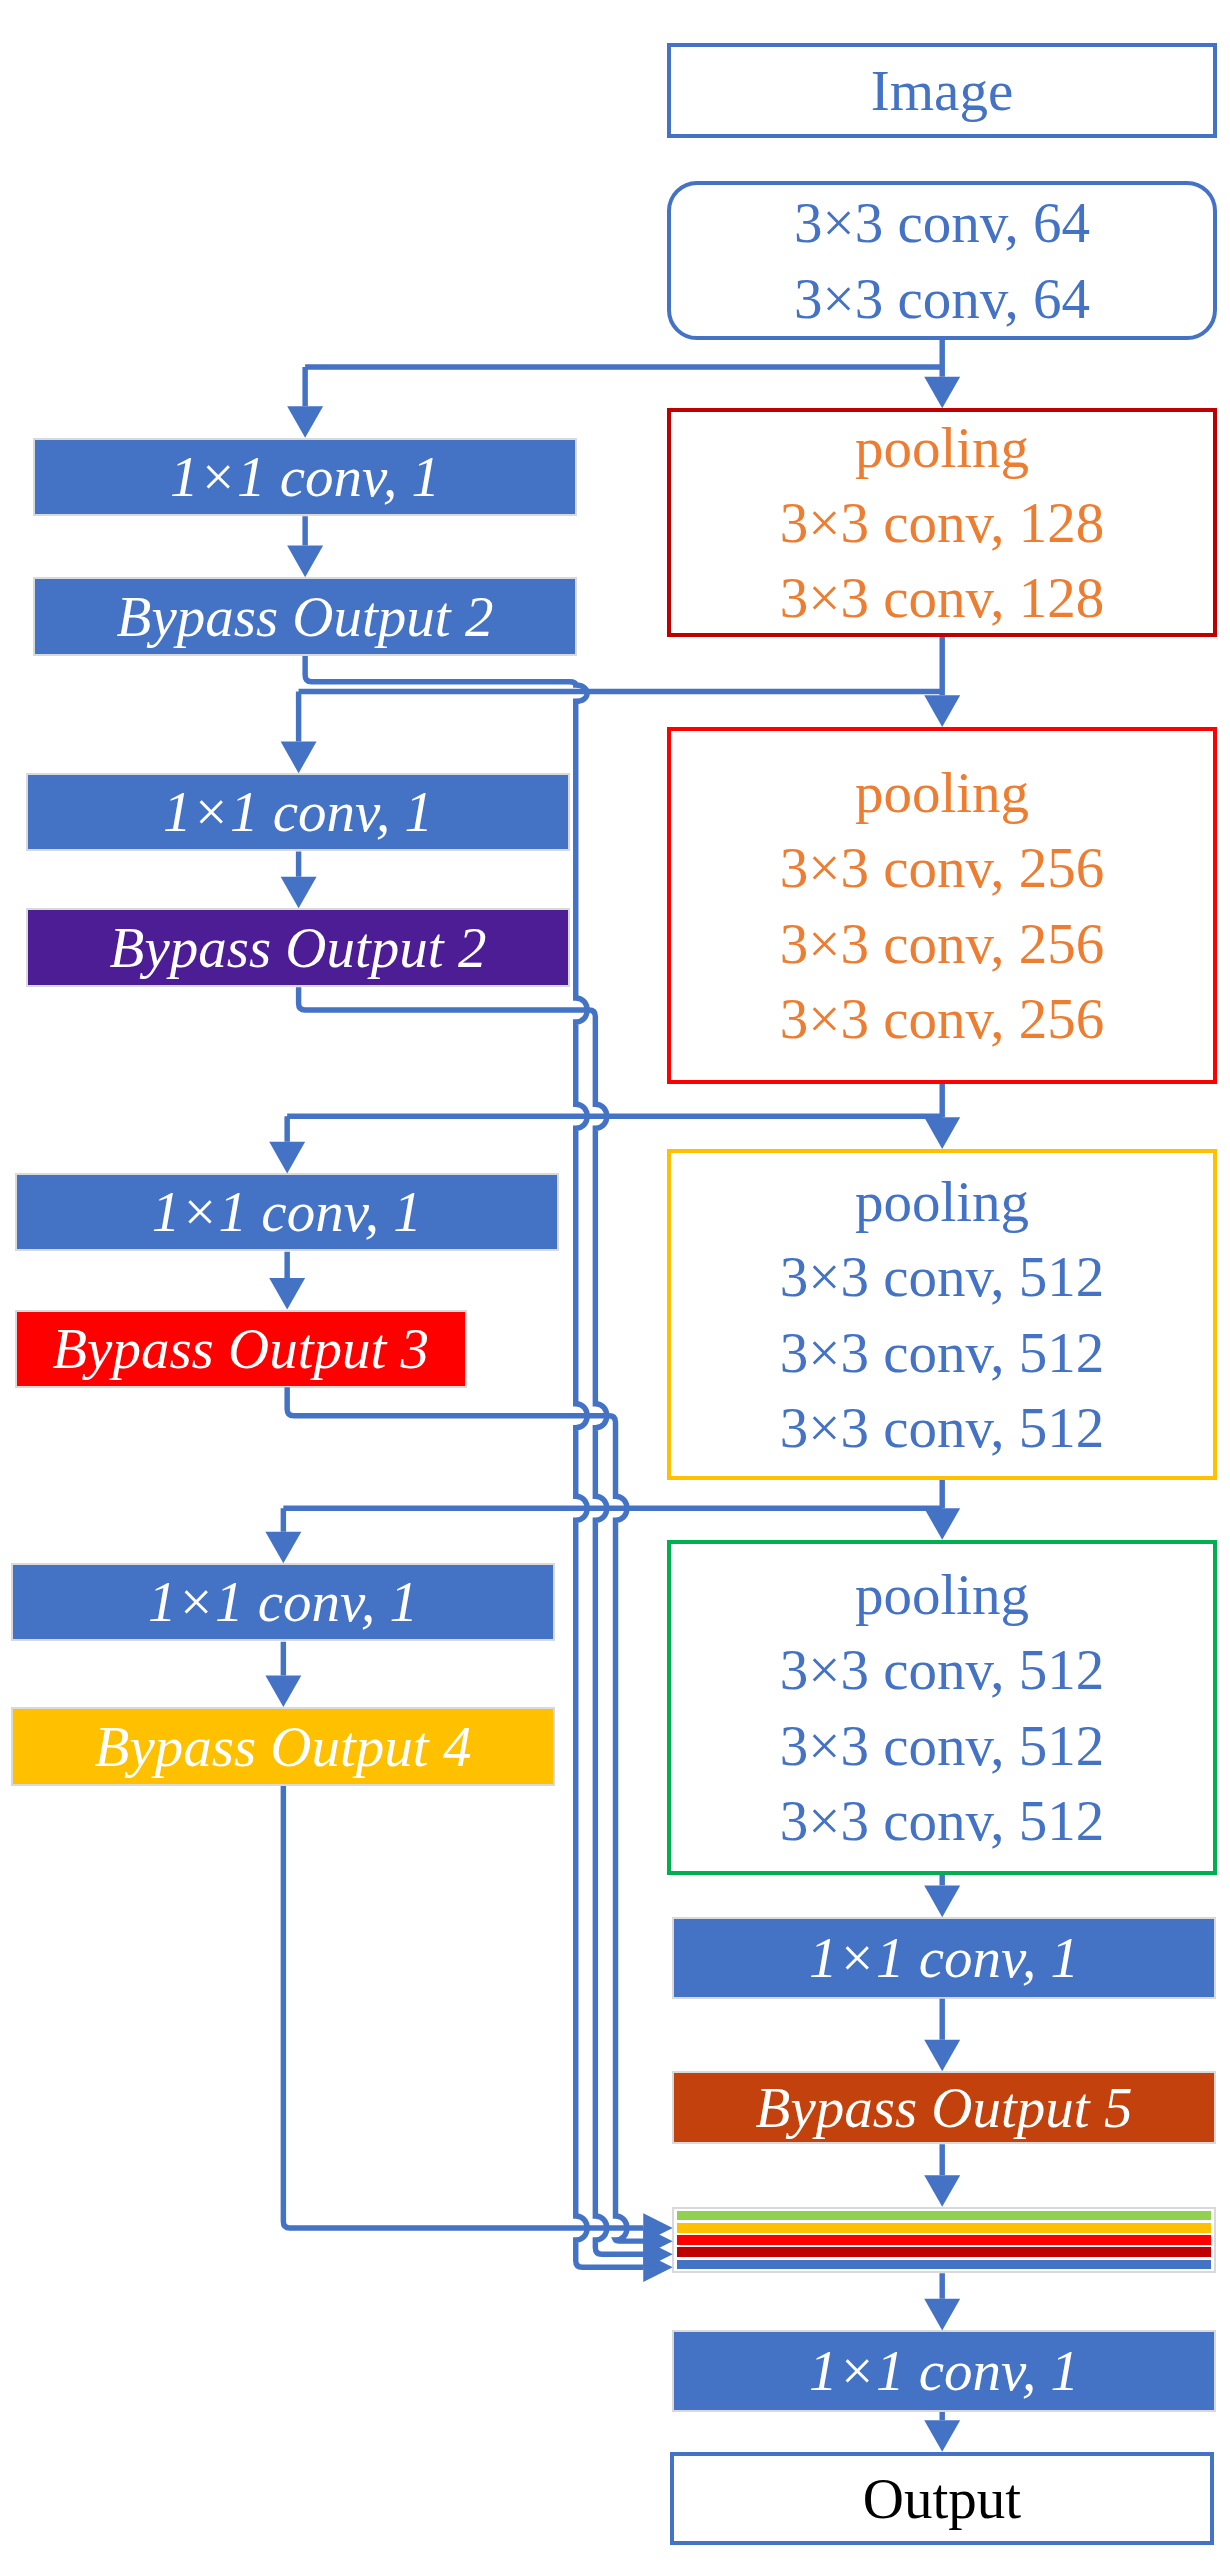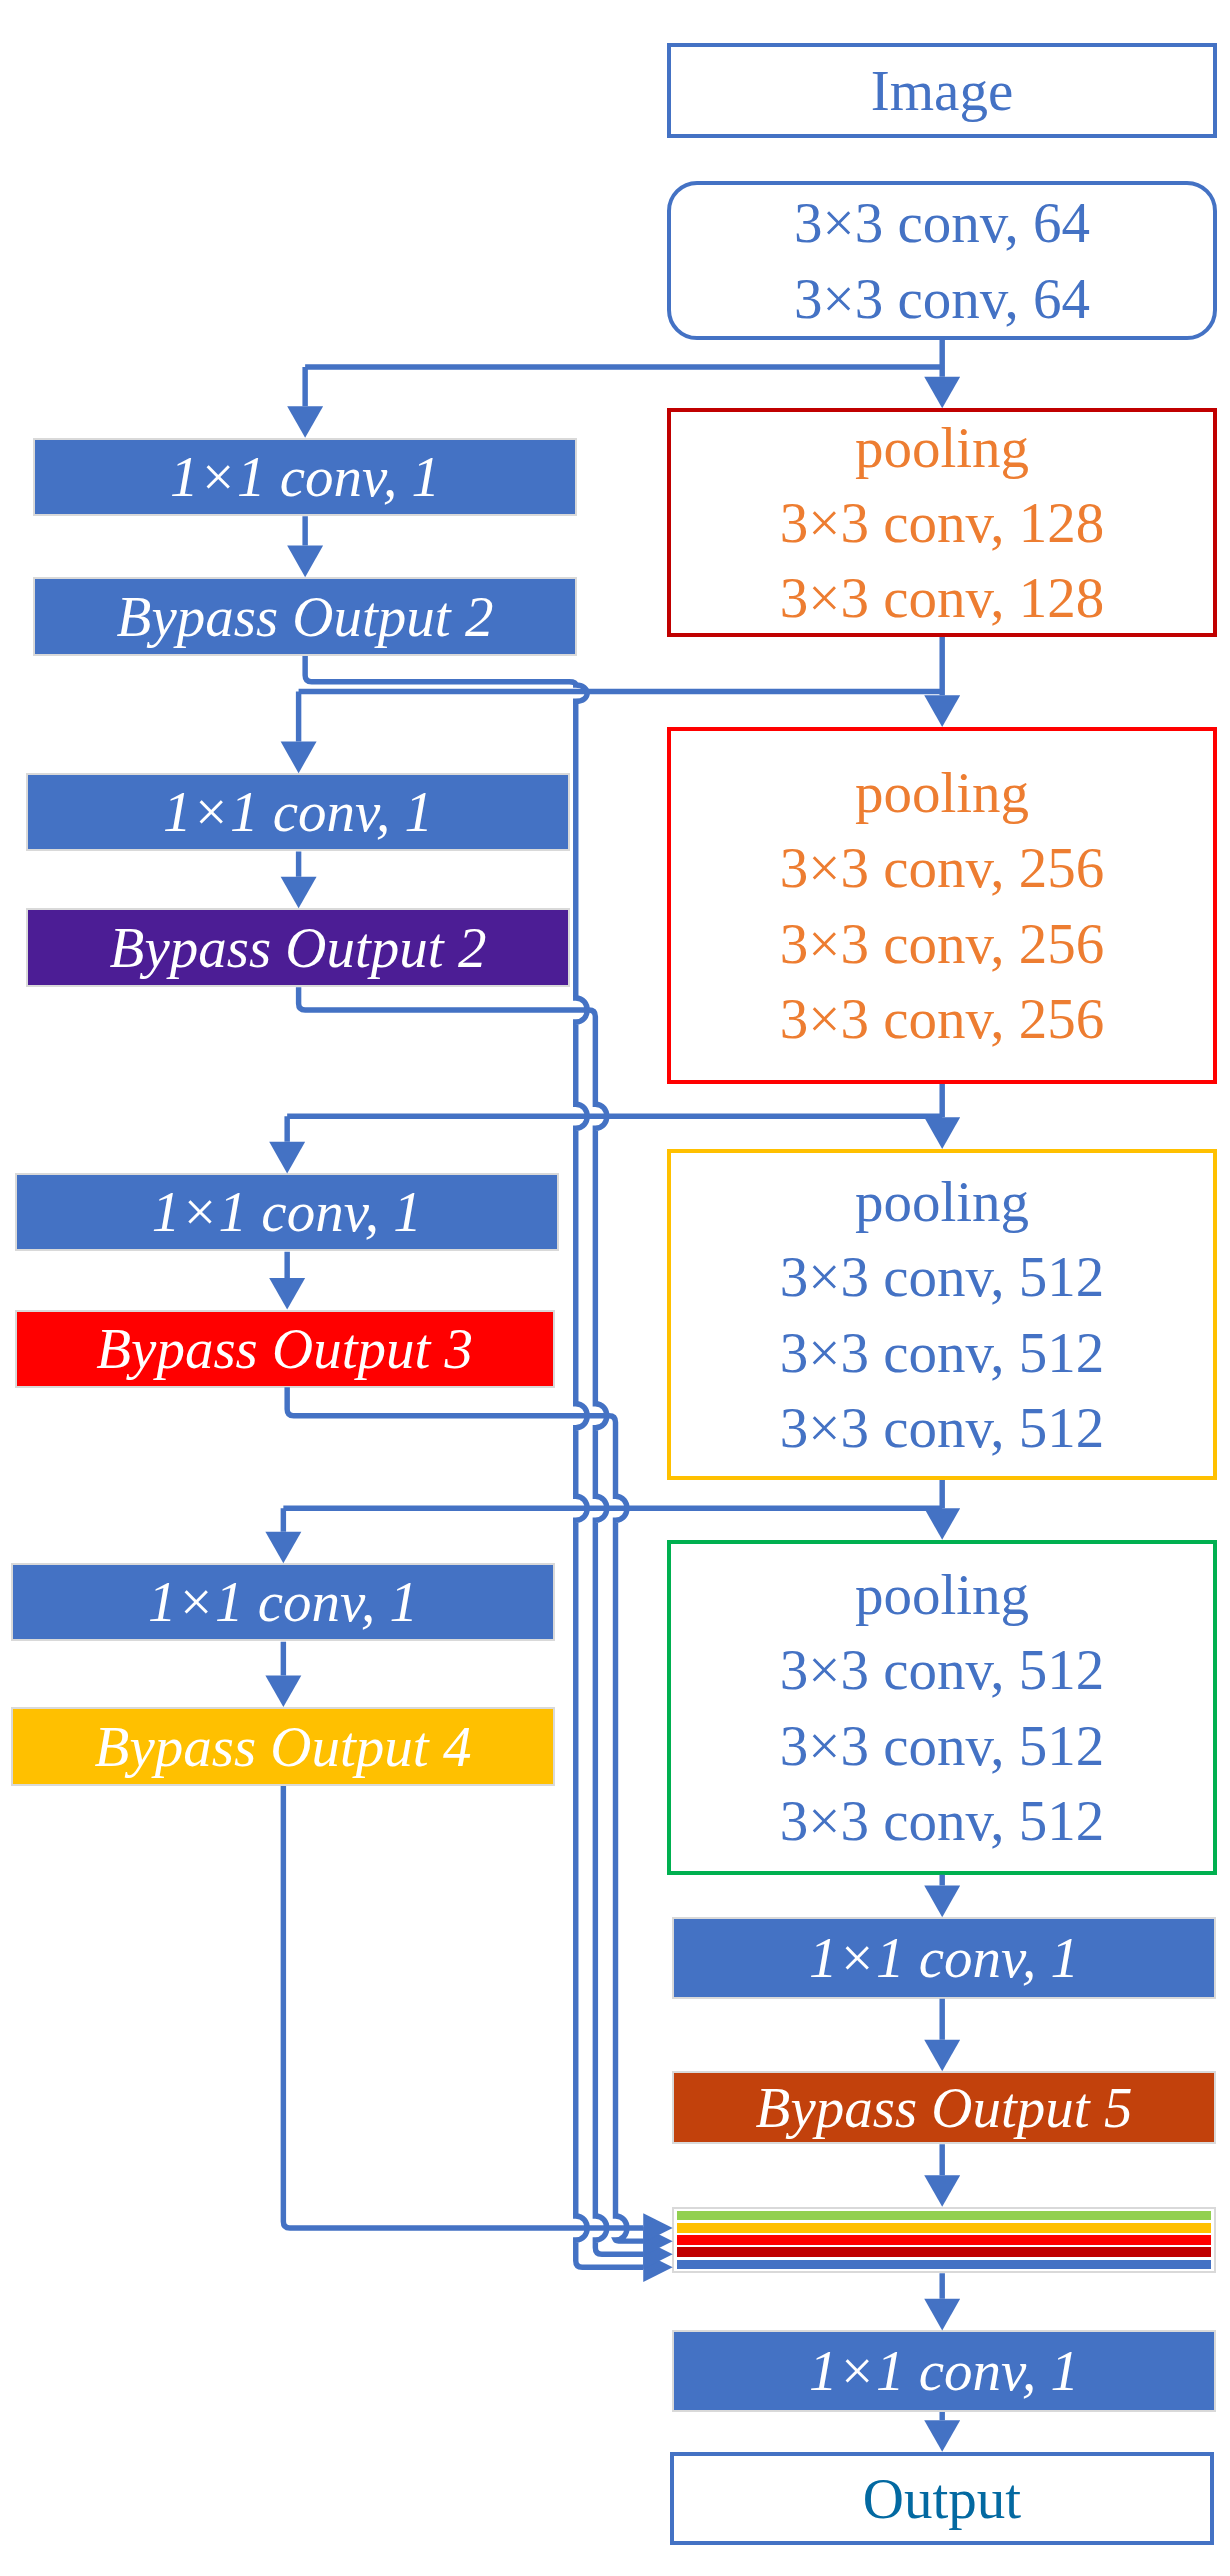--- a/index.html
+++ b/index.html
@@ -146,42 +146,42 @@
     <div class="bar" style="background-color: rgb(255, 192, 0);"></div>
     <div class="bar" style="background-color: rgb(255, 0, 0);"></div>
     <div class="bar" style="background-color: rgb(192, 0, 0);"></div>
     <div class="bar" style="background-color: rgb(68, 114, 196);"></div>
   </div>
 
   <div class="box fill" style="left: 672px; top: 2330px; width: 544px; height: 82px; background-color: rgb(68, 114, 196);">
     <span class="line">1×1 conv, 1</span>
   </div>
 
-  <div class="box outline" style="left:670px;top:2452px;width:544px;height:93px;color:#0369a1;">
+  <div class="box outline" style="left:670px;top:2452px;width:544px;height:93px;color:#000000;">
     <span class="line">Output</span>
   </div>
 
   <div class="box fill" style="left: 33px; top: 438px; width: 544px; height: 78px; background-color: rgb(68, 114, 196);">
     <span class="line">1×1 conv, 1</span>
   </div>
   <div class="box fill" style="left: 33px; top: 577px; width: 544px; height: 79px; background-color: rgb(68, 114, 196);">
     <span class="line">Bypass Output 2</span>
   </div>
 
   <div class="box fill" style="left: 26px; top: 773px; width: 544px; height: 78px; background-color: rgb(68, 114, 196);">
     <span class="line">1×1 conv, 1</span>
   </div>
   <div class="box fill" style="left: 26px; top: 908px; width: 544px; height: 79px; background-color: #4c1d95;">
     <span class="line">Bypass Output 2</span>
   </div>
 
   <div class="box fill" style="left: 14.7px; top: 1173px; width: 544px; height: 78px; background-color: rgb(68, 114, 196);">
     <span class="line">1×1 conv, 1</span>
   </div>
-  <div class="box fill" style="left: 14.7px; top: 1310px; width: 540px; height: 78px; background-color: rgb(255, 0, 0);">
+  <div class="box fill" style="left: 14.7px; top: 1310px; width: 452px; height: 78px; background-color: rgb(255, 0, 0);">
     <span class="line">Bypass Output 3</span>
   </div>
 
   <div class="box fill" style="left: 11px; top: 1563px; width: 544px; height: 78px; background-color: rgb(68, 114, 196);">
     <span class="line">1×1 conv, 1</span>
   </div>
   <div class="box fill" style="left: 11px; top: 1707px; width: 544px; height: 79px; background-color: rgb(255, 192, 0);">
     <span class="line">Bypass Output 4</span>
   </div>
 

